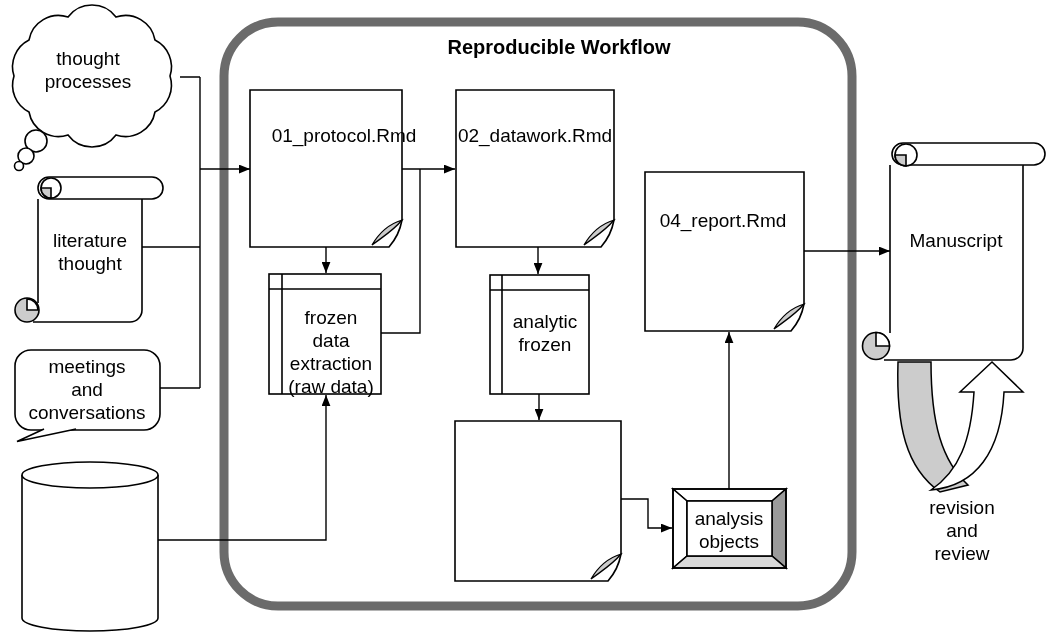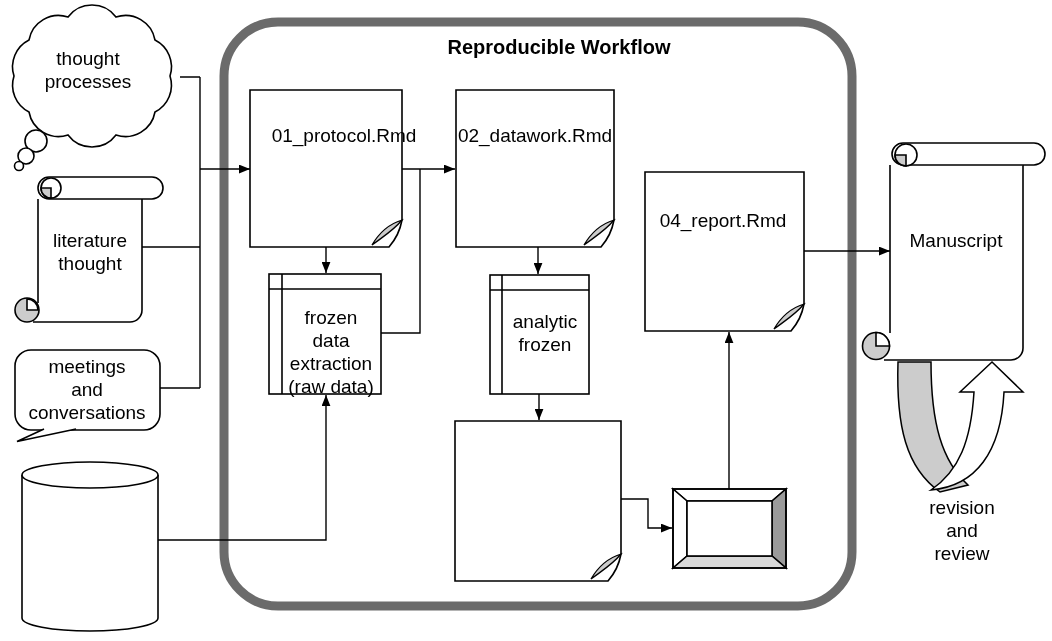--- a/index.html
+++ b/index.html
@@ -136,18 +136,20 @@
 conversations</div>
 <div class="label" style="left:344px;top:135px">01_protocol.Rmd</div>
 <div class="label" style="left:535px;top:135px">02_datawork.Rmd</div>
 <div class="label" style="left:331px;top:352px">frozen
 data
 extraction
 (raw data)</div>
 <div class="label" style="left:545px;top:333px">analytic
 frozen</div>
 <div class="label" style="left:723px;top:220px">04_report.Rmd</div>
+<div class="label" style="left:729px;top:530px">analysis
+objects</div>
 <div class="label" style="left:956px;top:240px">Manuscript</div>
 <div class="label" style="left:962px;top:530px">revision
 and
 review</div>
 
 </div>
 
 </body></html>

